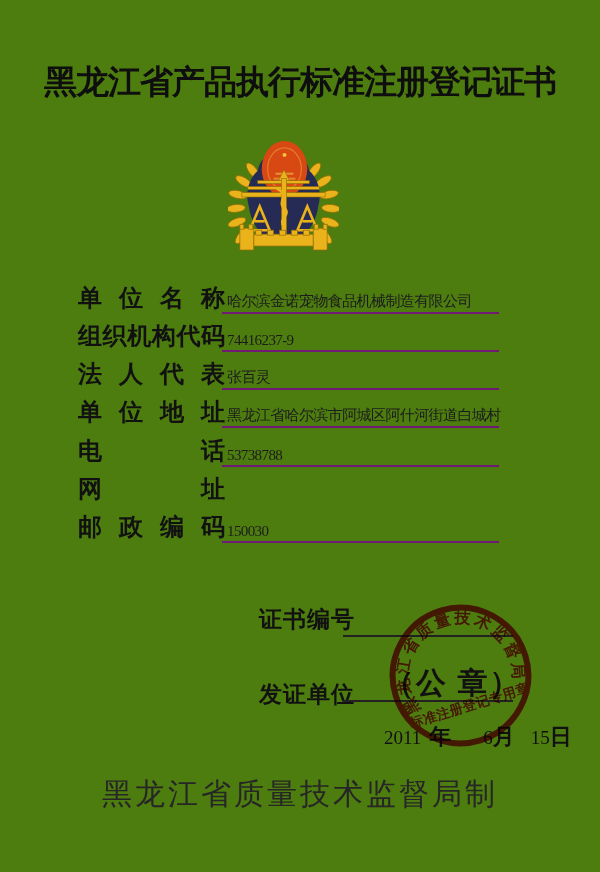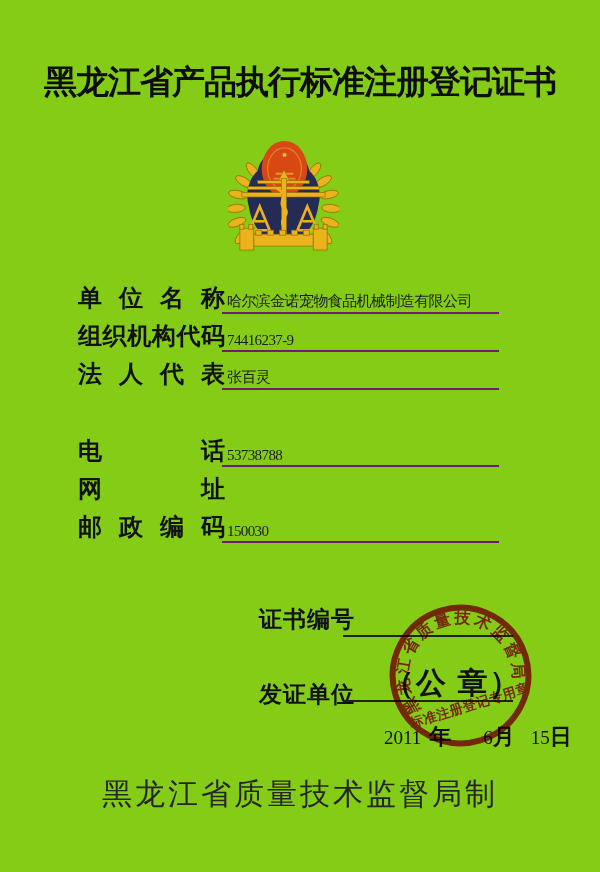--- a/index.html
+++ b/index.html
@@ -1,18 +1,18 @@
 <!DOCTYPE html>
 <html><head>
 <meta charset="utf-8">
 <style>
   html,body{margin:0;padding:0;background:#e9e9e9;}
   .page{
     position:relative;width:600px;height:872px;margin:0 auto;
-    background:#84cc16;overflow:hidden;
+    background:#4d7c0f;overflow:hidden;
     font-family:"Liberation Serif","DejaVu Serif",serif;color:#151515;
   }
   .title{
     position:absolute;top:60px;left:0;width:600px;text-align:center;
     font-size:33px;font-weight:bold;letter-spacing:-1px;color:#0e0e0e;
     font-family:"Liberation Serif","DejaVu Serif",serif;
   }
   .emblem{position:absolute;left:228px;top:137px;width:111px;height:121px;}
   .form-row{position:absolute;left:0;width:600px;height:31px;}
   .form-label{
@@ -126,20 +126,24 @@
     <div class="form-value">哈尔滨金诺宠物食品机械制造有限公司</div>
   </div>
   <div class="form-row" style="top:321px">
     <div class="form-label">组织机构代码</div>
     <div class="form-value">74416237-9</div>
   </div>
   <div class="form-row" style="top:359px">
     <div class="form-label">法人代表</div>
     <div class="form-value">张百灵</div>
   </div>
+  <div class="form-row" style="top:397px">
+    <div class="form-label">单位地址</div>
+    <div class="form-value">黑龙江省哈尔滨市阿城区阿什河街道白城村</div>
+  </div>
   <div class="form-row" style="top:436px">
     <div class="form-label">电话</div>
     <div class="form-value">53738788</div>
   </div>
   <div class="form-row" style="top:474px">
     <div class="form-label">网址</div>
   </div>
   <div class="form-row" style="top:512px">
     <div class="form-label">邮政编码</div>
     <div class="form-value">150030</div>

